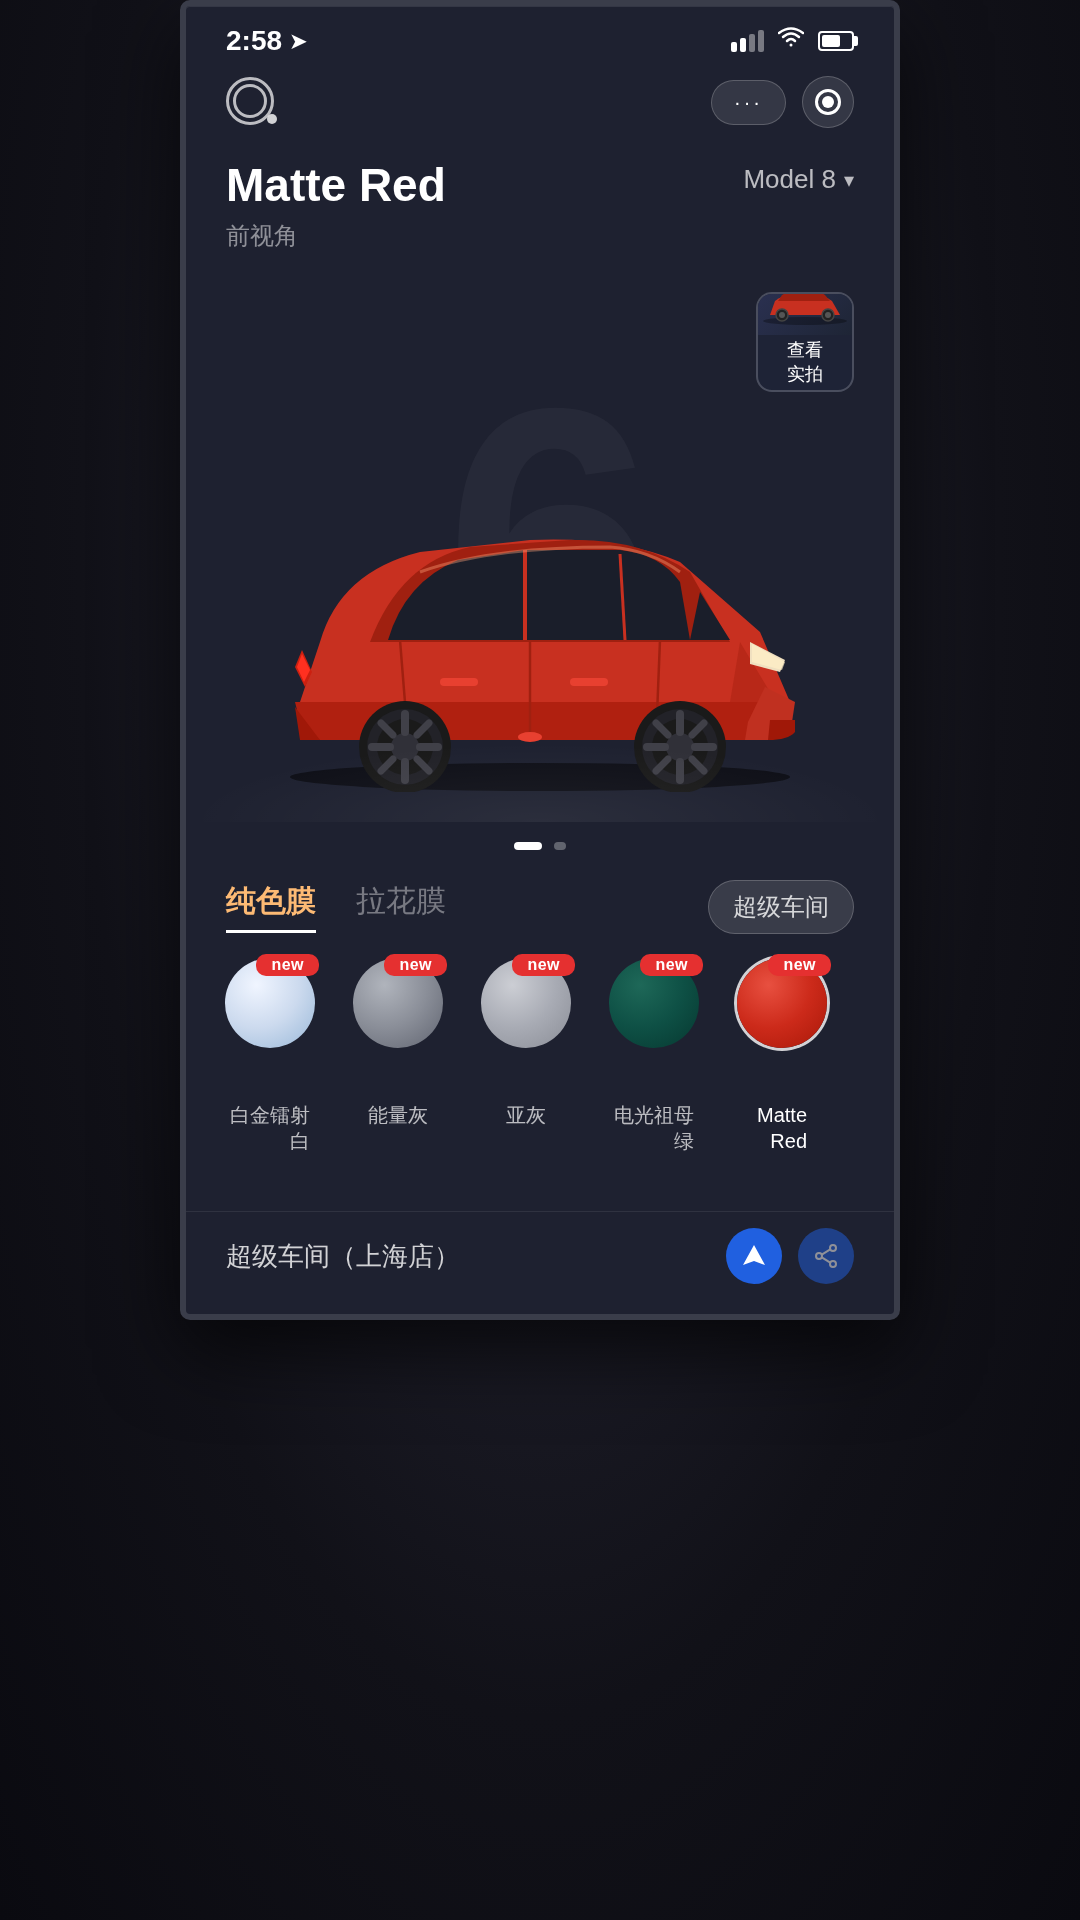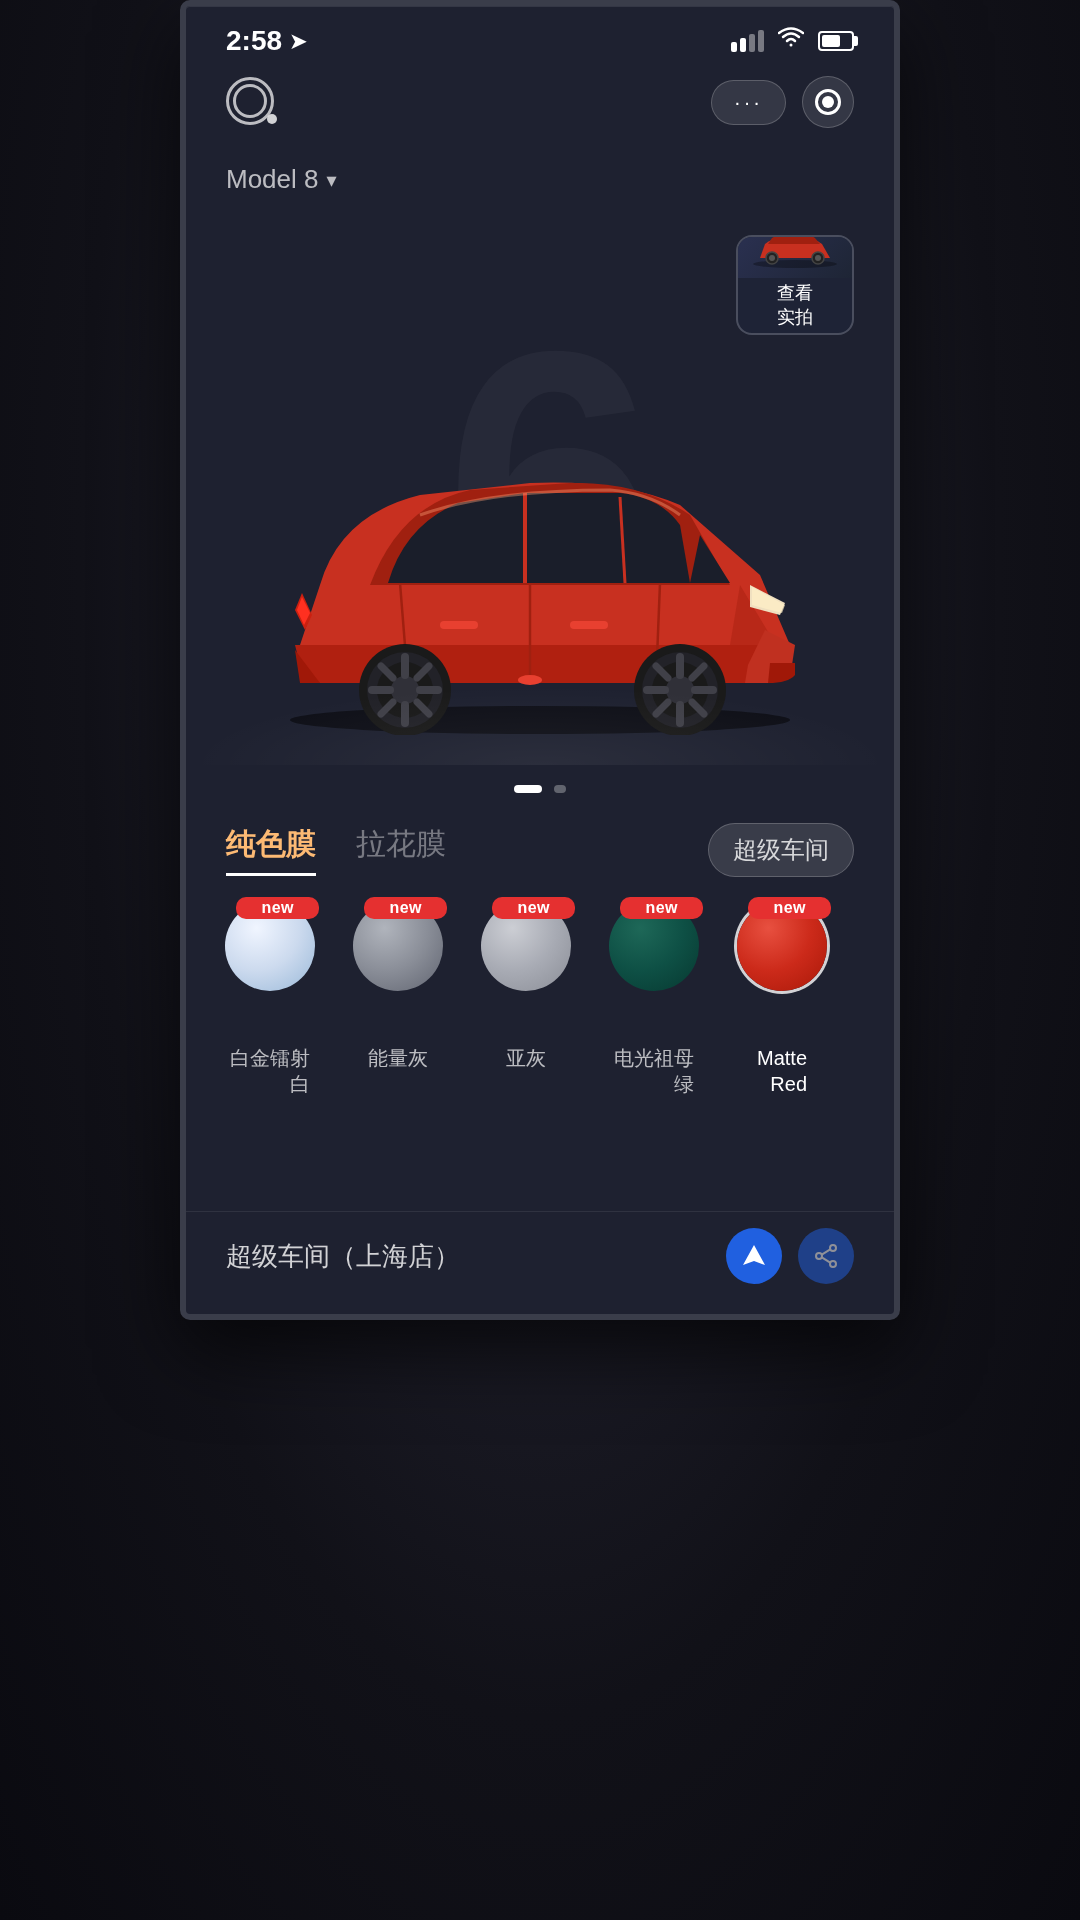--- a/index.html
+++ b/index.html
@@ -303,21 +303,21 @@
       transform: translateX(-50%);
       width: 600px;
       height: 300px;
     }
 
     
     .preview-thumb {
       position: absolute;
       top: 30px;
       right: 40px;
-      width: 118px;
+      width: 98px;
       height: 100px;
       background: rgba(30,35,55,0.9);
       border-radius: 16px;
       border: 2px solid rgba(255,255,255,0.2);
       display: flex;
       flex-direction: column;
       align-items: center;
       justify-content: center;
       overflow: hidden;
     }
@@ -419,21 +419,21 @@
     }
 
     .new-badge {
       position: absolute;
       top: -4px;
       right: -4px;
       background: #e53030;
       color: #fff;
       font-size: 16px;
       font-weight: 700;
-      padding: 2px 25px;
+      padding: 2px 15px;
       border-radius: 10px;
       z-index: 2;
       letter-spacing: 0.5px;
       text-align: right;
     }
 
     .swatch-label {
       font-size: 20px;
       color: rgba(255,255,255,0.7);
       text-align: right;
@@ -539,20 +539,24 @@
         <div class="action-btn">
           <span class="dots-text">···</span>
         </div>
         <div class="record-btn">
           <div class="record-icon"></div>
         </div>
       </div>
     </div>
 
     <div class="car-info">
+      <div>
+        <div class="car-name">Matte Red</div>
+        <div class="car-view">前视角</div>
+      </div>
       <div class="model-selector">
         <span class="model-name">Model 8</span>
         <span class="chevron-down">▾</span>
       </div>
     </div>
 
     <div class="car-display">
       <div class="bg-letter">6</div>
 
       <div class="preview-thumb">

